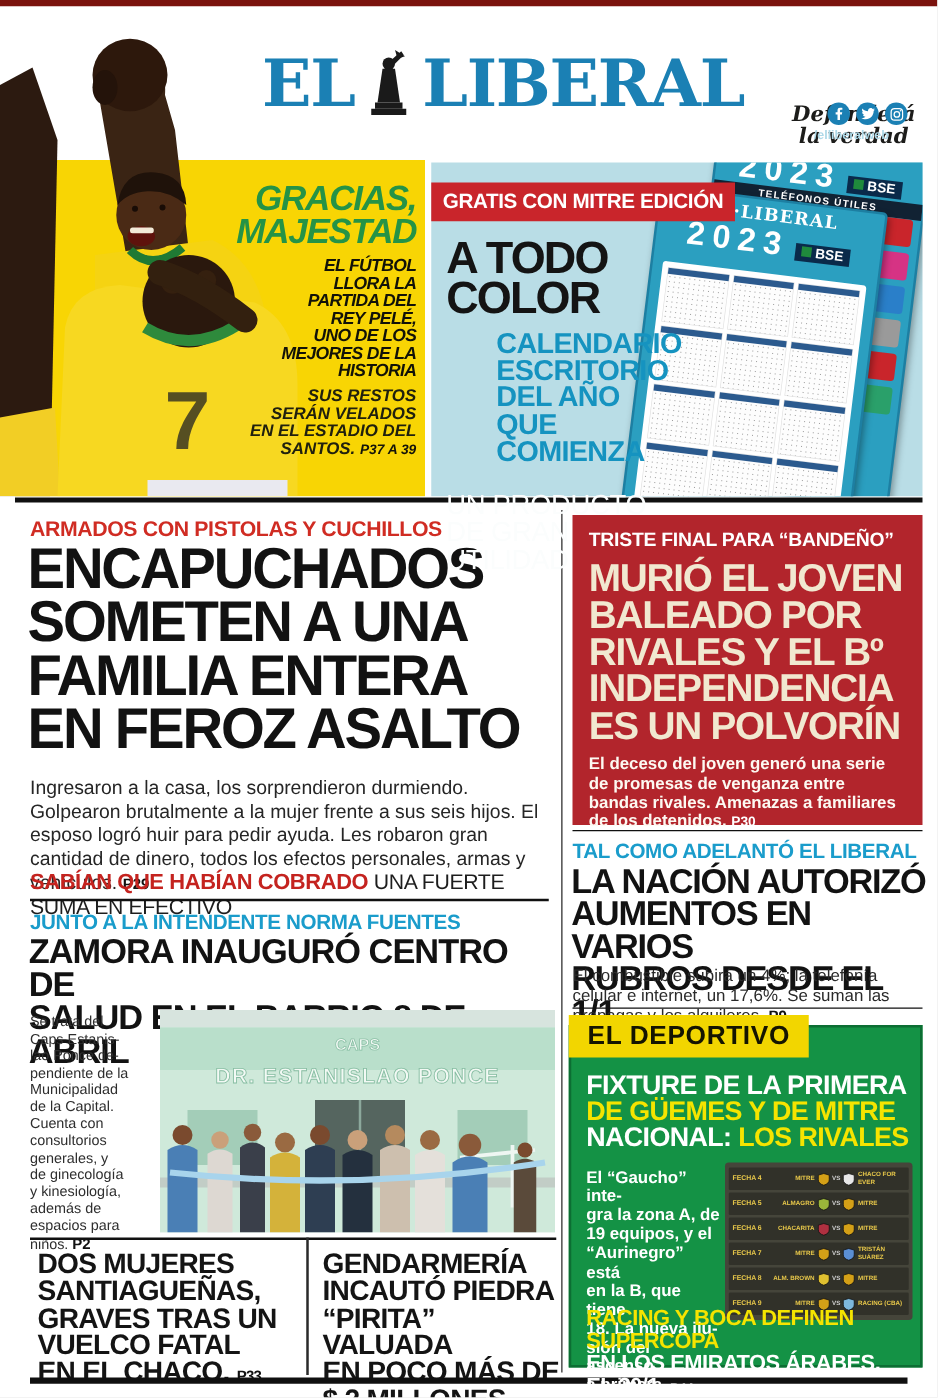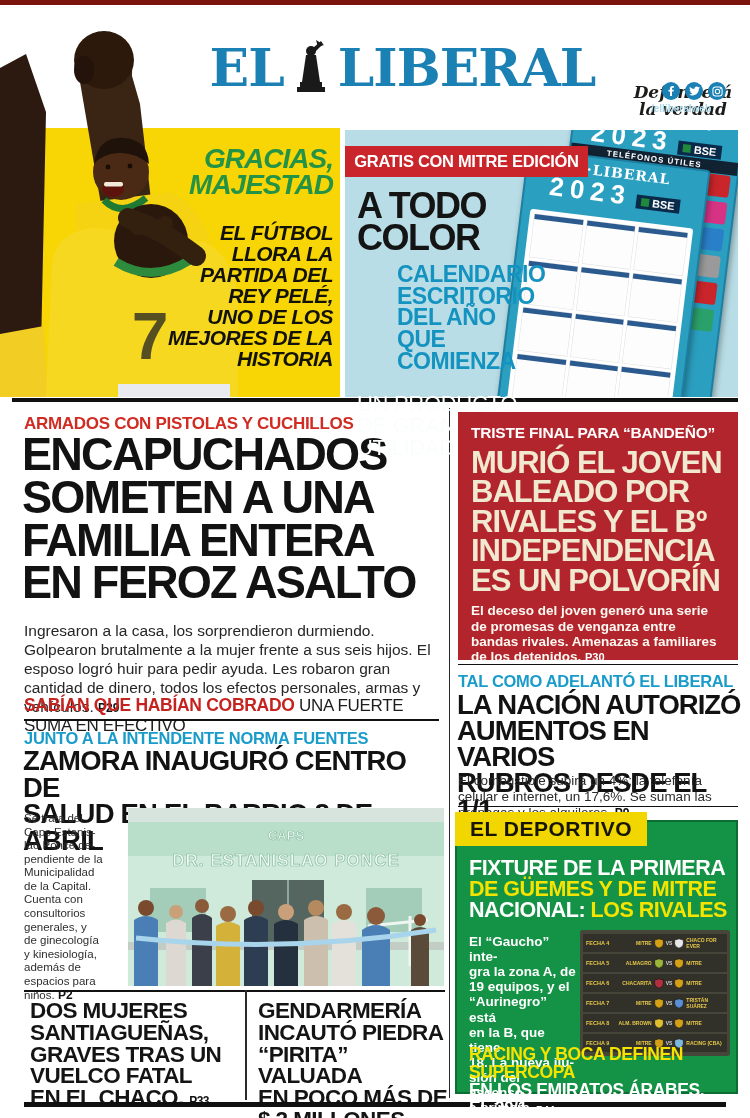--- a/index.html
+++ b/index.html
@@ -23,21 +23,21 @@
   .handle{right:14px;top:103px;width:110px;text-align:center;font-size:10px;
           color:#aed9e8;font-weight:bold;z-index:3;}
   .dateline{left:163px;top:108px;width:430px;font-size:9.5px;color:#3d3d3d;z-index:3;}
   .dateline b{color:#101010;}
 
   
   .pele-box{left:12px;top:128px;width:328px;height:269px;background:#f8d504;}
   .pele-art{left:0;top:4px;width:345px;height:393px;z-index:2;pointer-events:none;}
   .pele-text{left:158px;top:146px;width:175px;text-align:right;z-index:4;font-style:italic;}
   .pele-h{color:#259346;font-size:28px;font-weight:bold;line-height:.92;letter-spacing:-1px;}
-  .pele-deck{margin-top:24px;color:#121208;font-size:21px;font-weight:bold;line-height:1.0;letter-spacing:-0.5px;}
+  .pele-deck{margin-top:7px;color:#121208;font-size:14px;font-weight:bold;line-height:1.0;letter-spacing:-0.5px;}
   .pele-sub{margin-top:7px;color:#20200e;font-size:13.5px;font-weight:bold;line-height:1.05;}
   .pref{font-size:11px;font-weight:bold;color:#14140a;}
 
   
   .promo-box{left:345px;top:130px;width:393px;height:267px;background:#b9dde6;overflow:hidden;}
   .gratis{left:345px;top:146px;width:243px;height:31px;background:#c9252b;color:#fff;
           font-weight:bold;font-size:16.5px;text-align:center;line-height:31px;
           letter-spacing:-0.3px;z-index:6;}
   .promo-text{left:357px;top:190px;z-index:6;width:180px;}
   .promo-title{font-size:36px;font-weight:bold;color:#141414;line-height:.9;letter-spacing:-1.5px;}
@@ -205,20 +205,27 @@
   <div class="abs pele-text">
     <div class="pele-h pre">GRACIAS,
 MAJESTAD</div>
     <div class="pele-deck pre">EL FÚTBOL
 LLORA LA
 PARTIDA DEL
 REY PELÉ,
 UNO DE LOS
 MEJORES DE LA
 HISTORIA</div>
+    <div class="pele-sub">
+      <span class="pre">SUS RESTOS
+SERÁN VELADOS
+EN EL ESTADIO DEL
+SANTOS.</span>
+      <span class="pref">P37 A 39</span>
+    </div>
   </div>
 
   <div class="abs promo-box">
 
     <div class="cal back">
       <div class="cal-head">
         <div class="cal-brand">EL·LIBERAL</div>
         <div><span class="cal-year">2023</span><span class="cal-bse">BSE</span></div>
       </div>
       <div class="tel-bar">TELÉFONOS ÚTILES</div>

